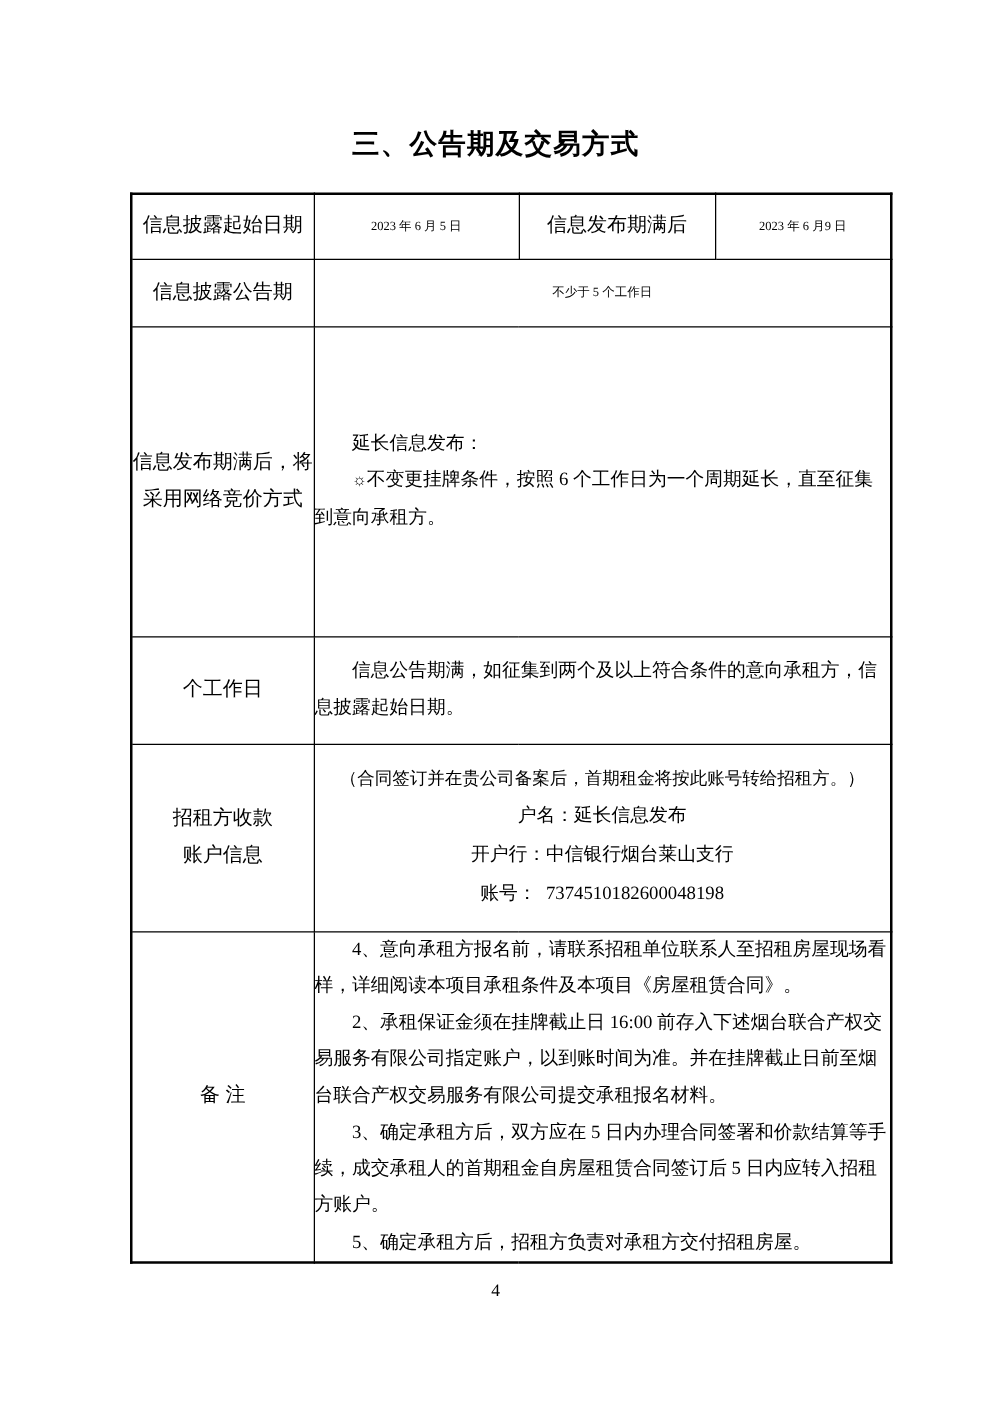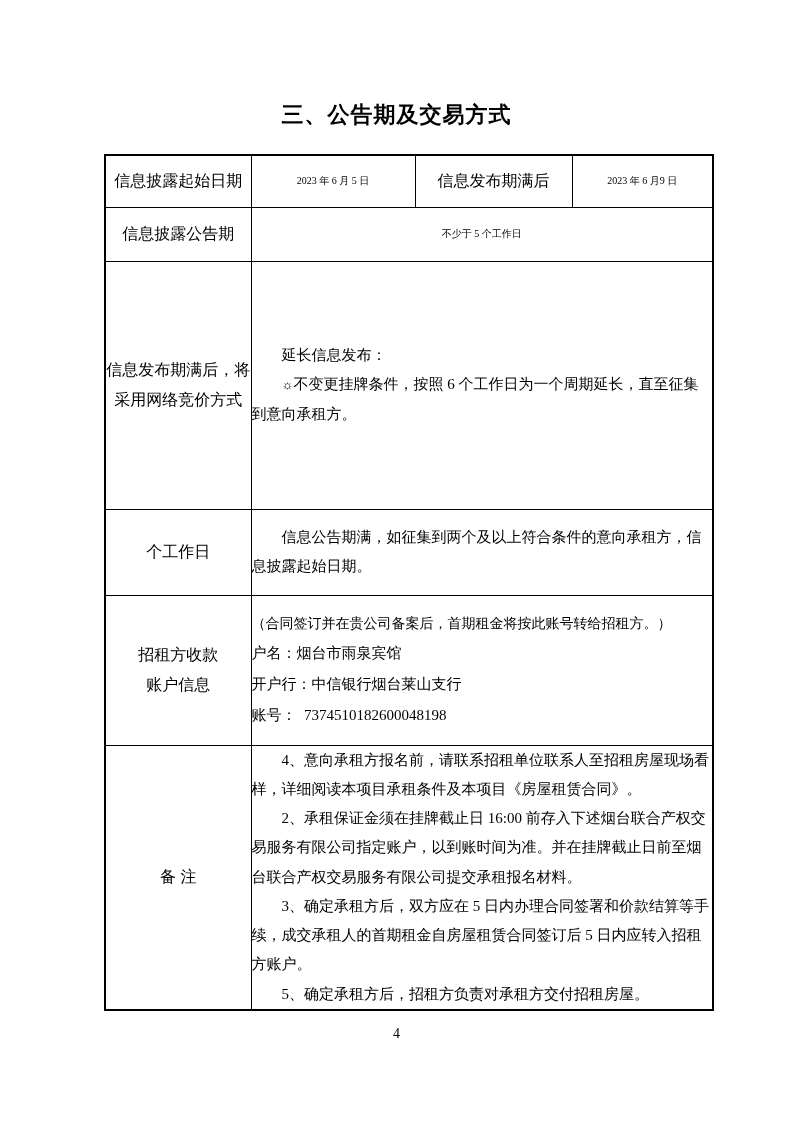--- a/index.html
+++ b/index.html
@@ -65,21 +65,21 @@
   
   .content {
     font-size: 15px;
     line-height: 1.95;
     vertical-align: middle;
     padding: 0 8px 0 6px;
     text-align: left;
   }
   .content p { margin: 0; }
   .indent { text-indent: 2em; }
-  .account-cell { padding-left: 32px; line-height: 2.05; }
+  .account-cell { padding-left: 32px; line-height: 2.05; text-align: center; }
   .account-note { white-space: nowrap; font-size: 14px; }
   .account-number { white-space: pre-wrap; }
   .option-icon { font-size: 13px; }
   .page-number {
     position: absolute;
     top: 1026px;
     left: 0;
     width: 100%;
     text-align: center;
     font-size: 14px;
@@ -133,21 +133,21 @@
       <td class="content" colspan="3">
         <p class="indent">信息公告期满，如征集到两个及以上符合条件的意向承租方，信息披露起始日期。</p>
       </td>
     </tr>
 
     <tr class="r-account">
       <th class="row-label">招租方收款
 账户信息</th>
       <td class="content account-cell" colspan="3">
         <p class="account-note">（合同签订并在贵公司备案后，首期租金将按此账号转给招租方。）</p>
-        <p>户名：烟台市雨泉宾馆</p>
+        <p>户名：延长信息发布</p>
         <p>开户行：中信银行烟台莱山支行</p>
         <p class="account-number">账号：  7374510182600048198</p>
       </td>
     </tr>
 
     <tr class="r-remarks">
       <th class="row-label">备 注</th>
       <td class="content" colspan="3">
         <p class="indent">4、意向承租方报名前，请联系招租单位联系人至招租房屋现场看样，详细阅读本项目承租条件及本项目《房屋租赁合同》。</p>
         <p class="indent">2、承租保证金须在挂牌截止日 16:00 前存入下述烟台联合产权交易服务有限公司指定账户，以到账时间为准。并在挂牌截止日前至烟台联合产权交易服务有限公司提交承租报名材料。</p>

